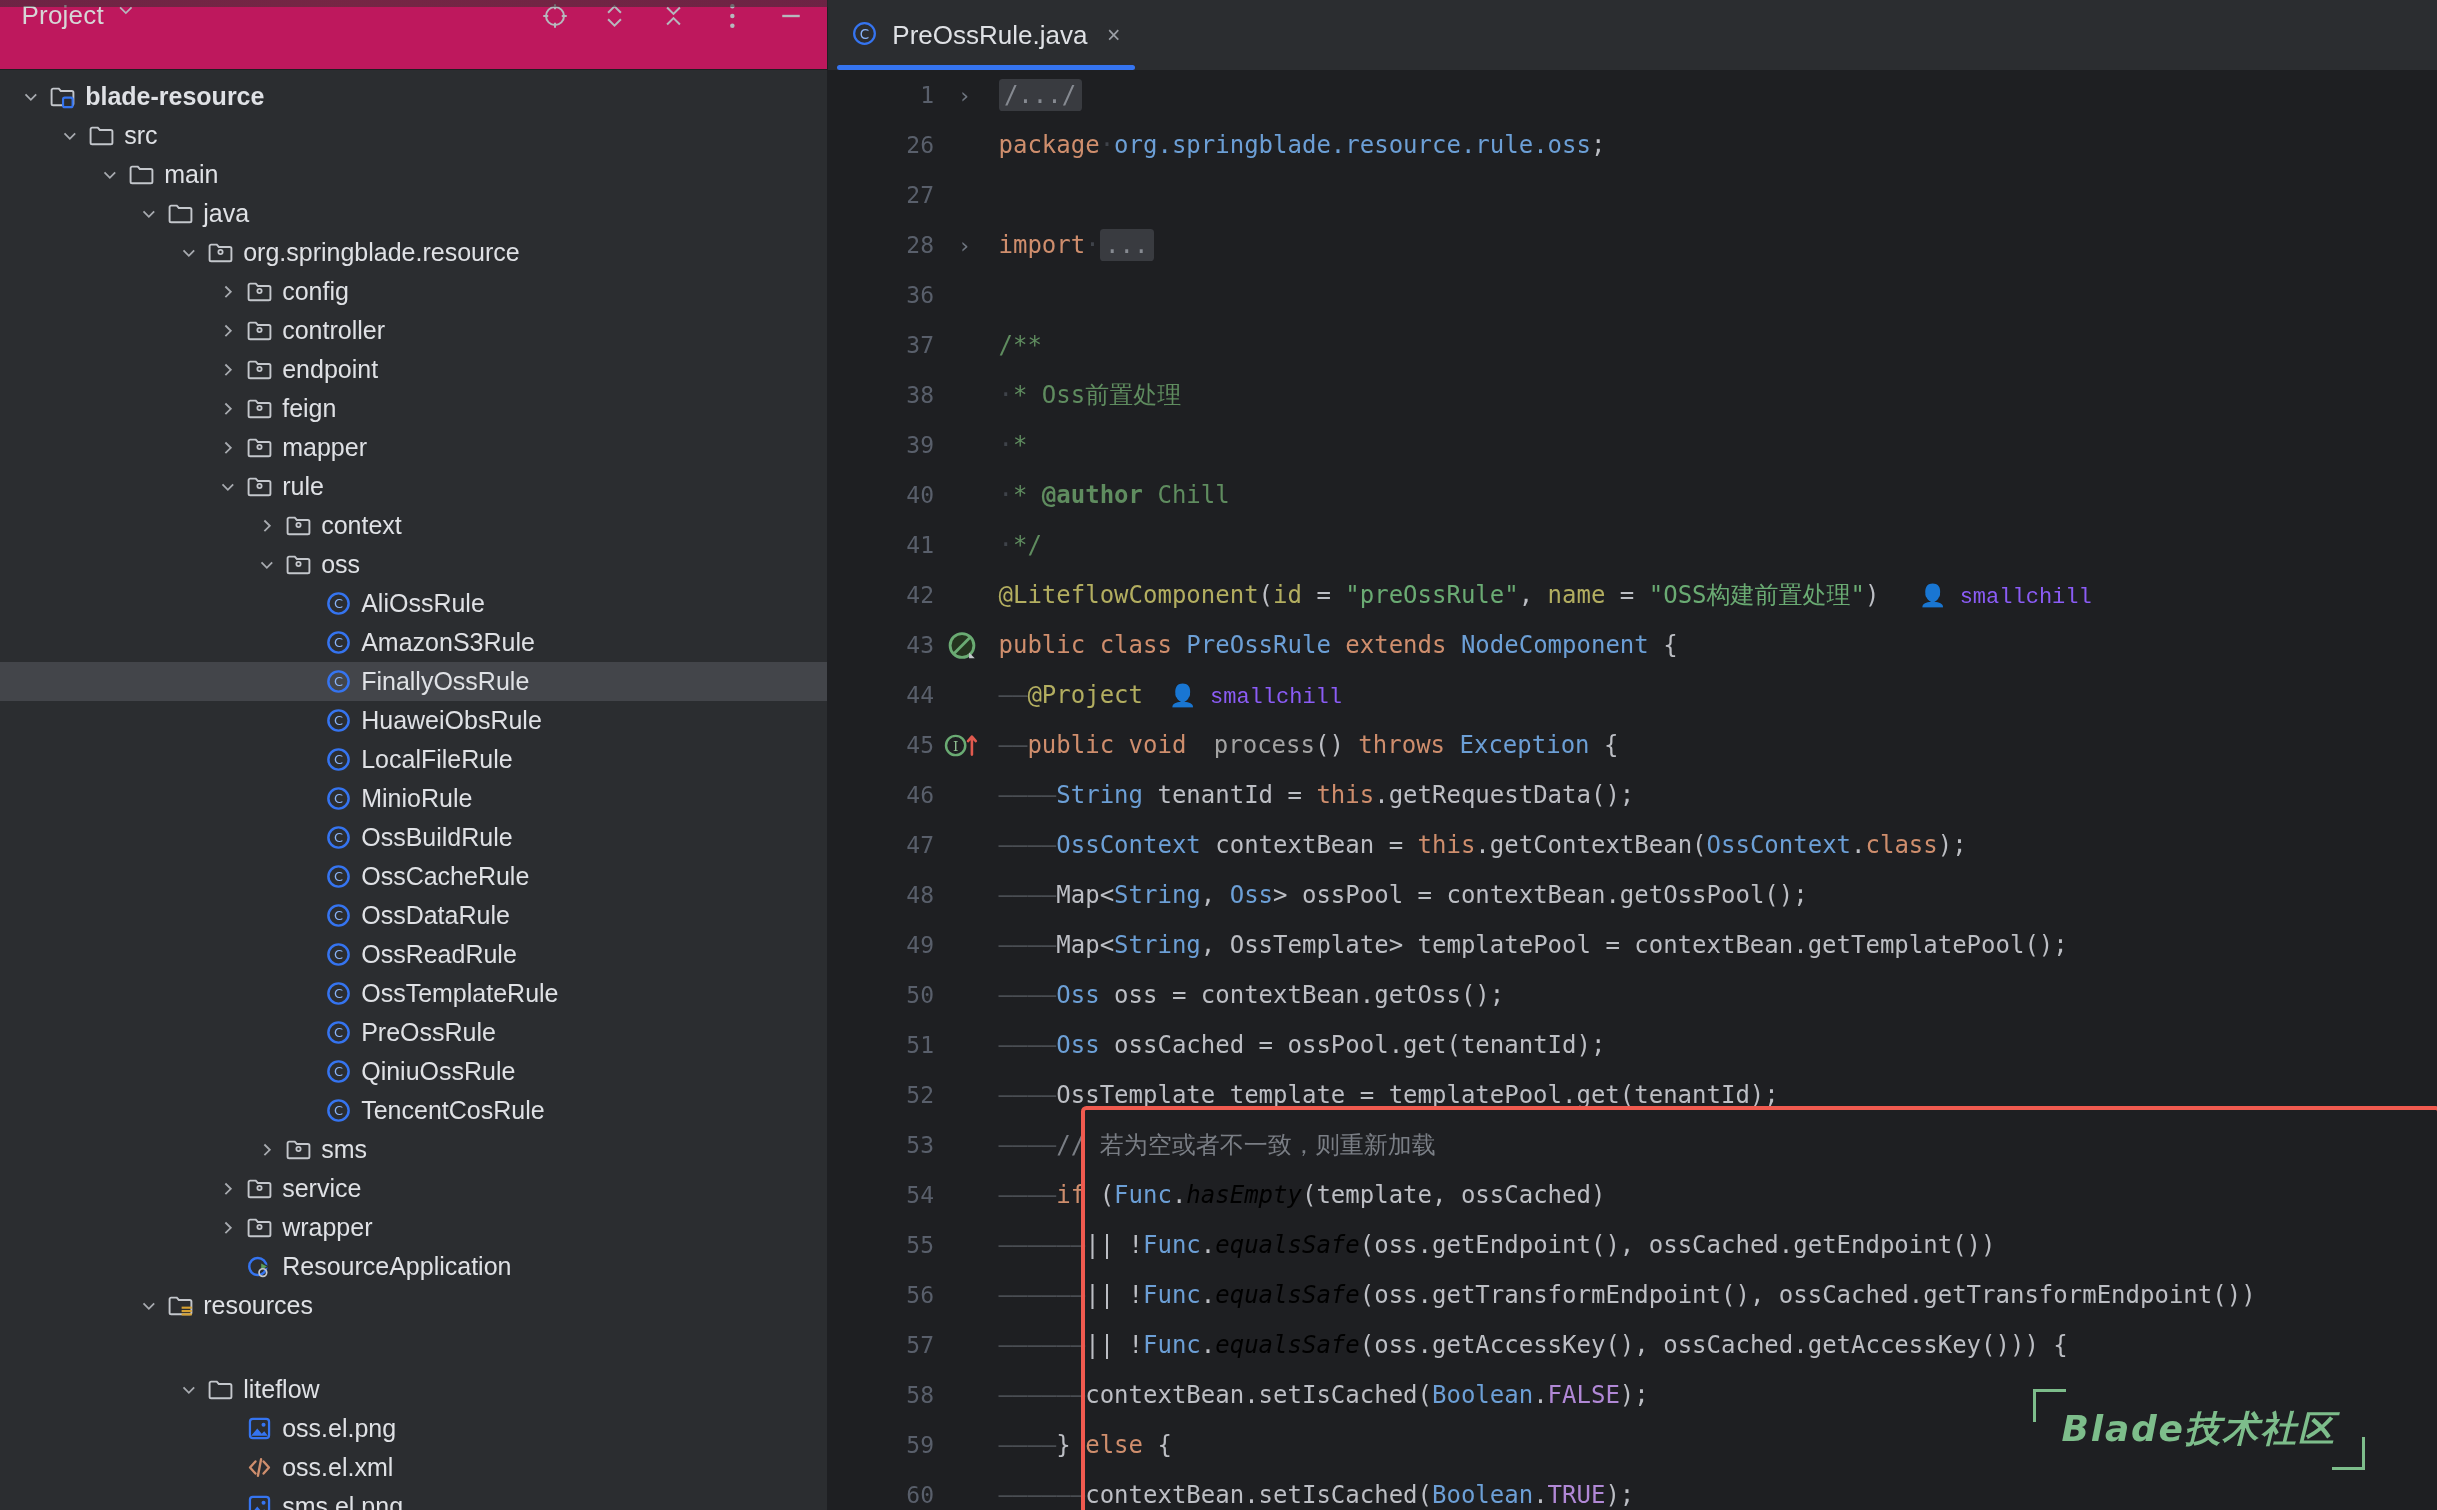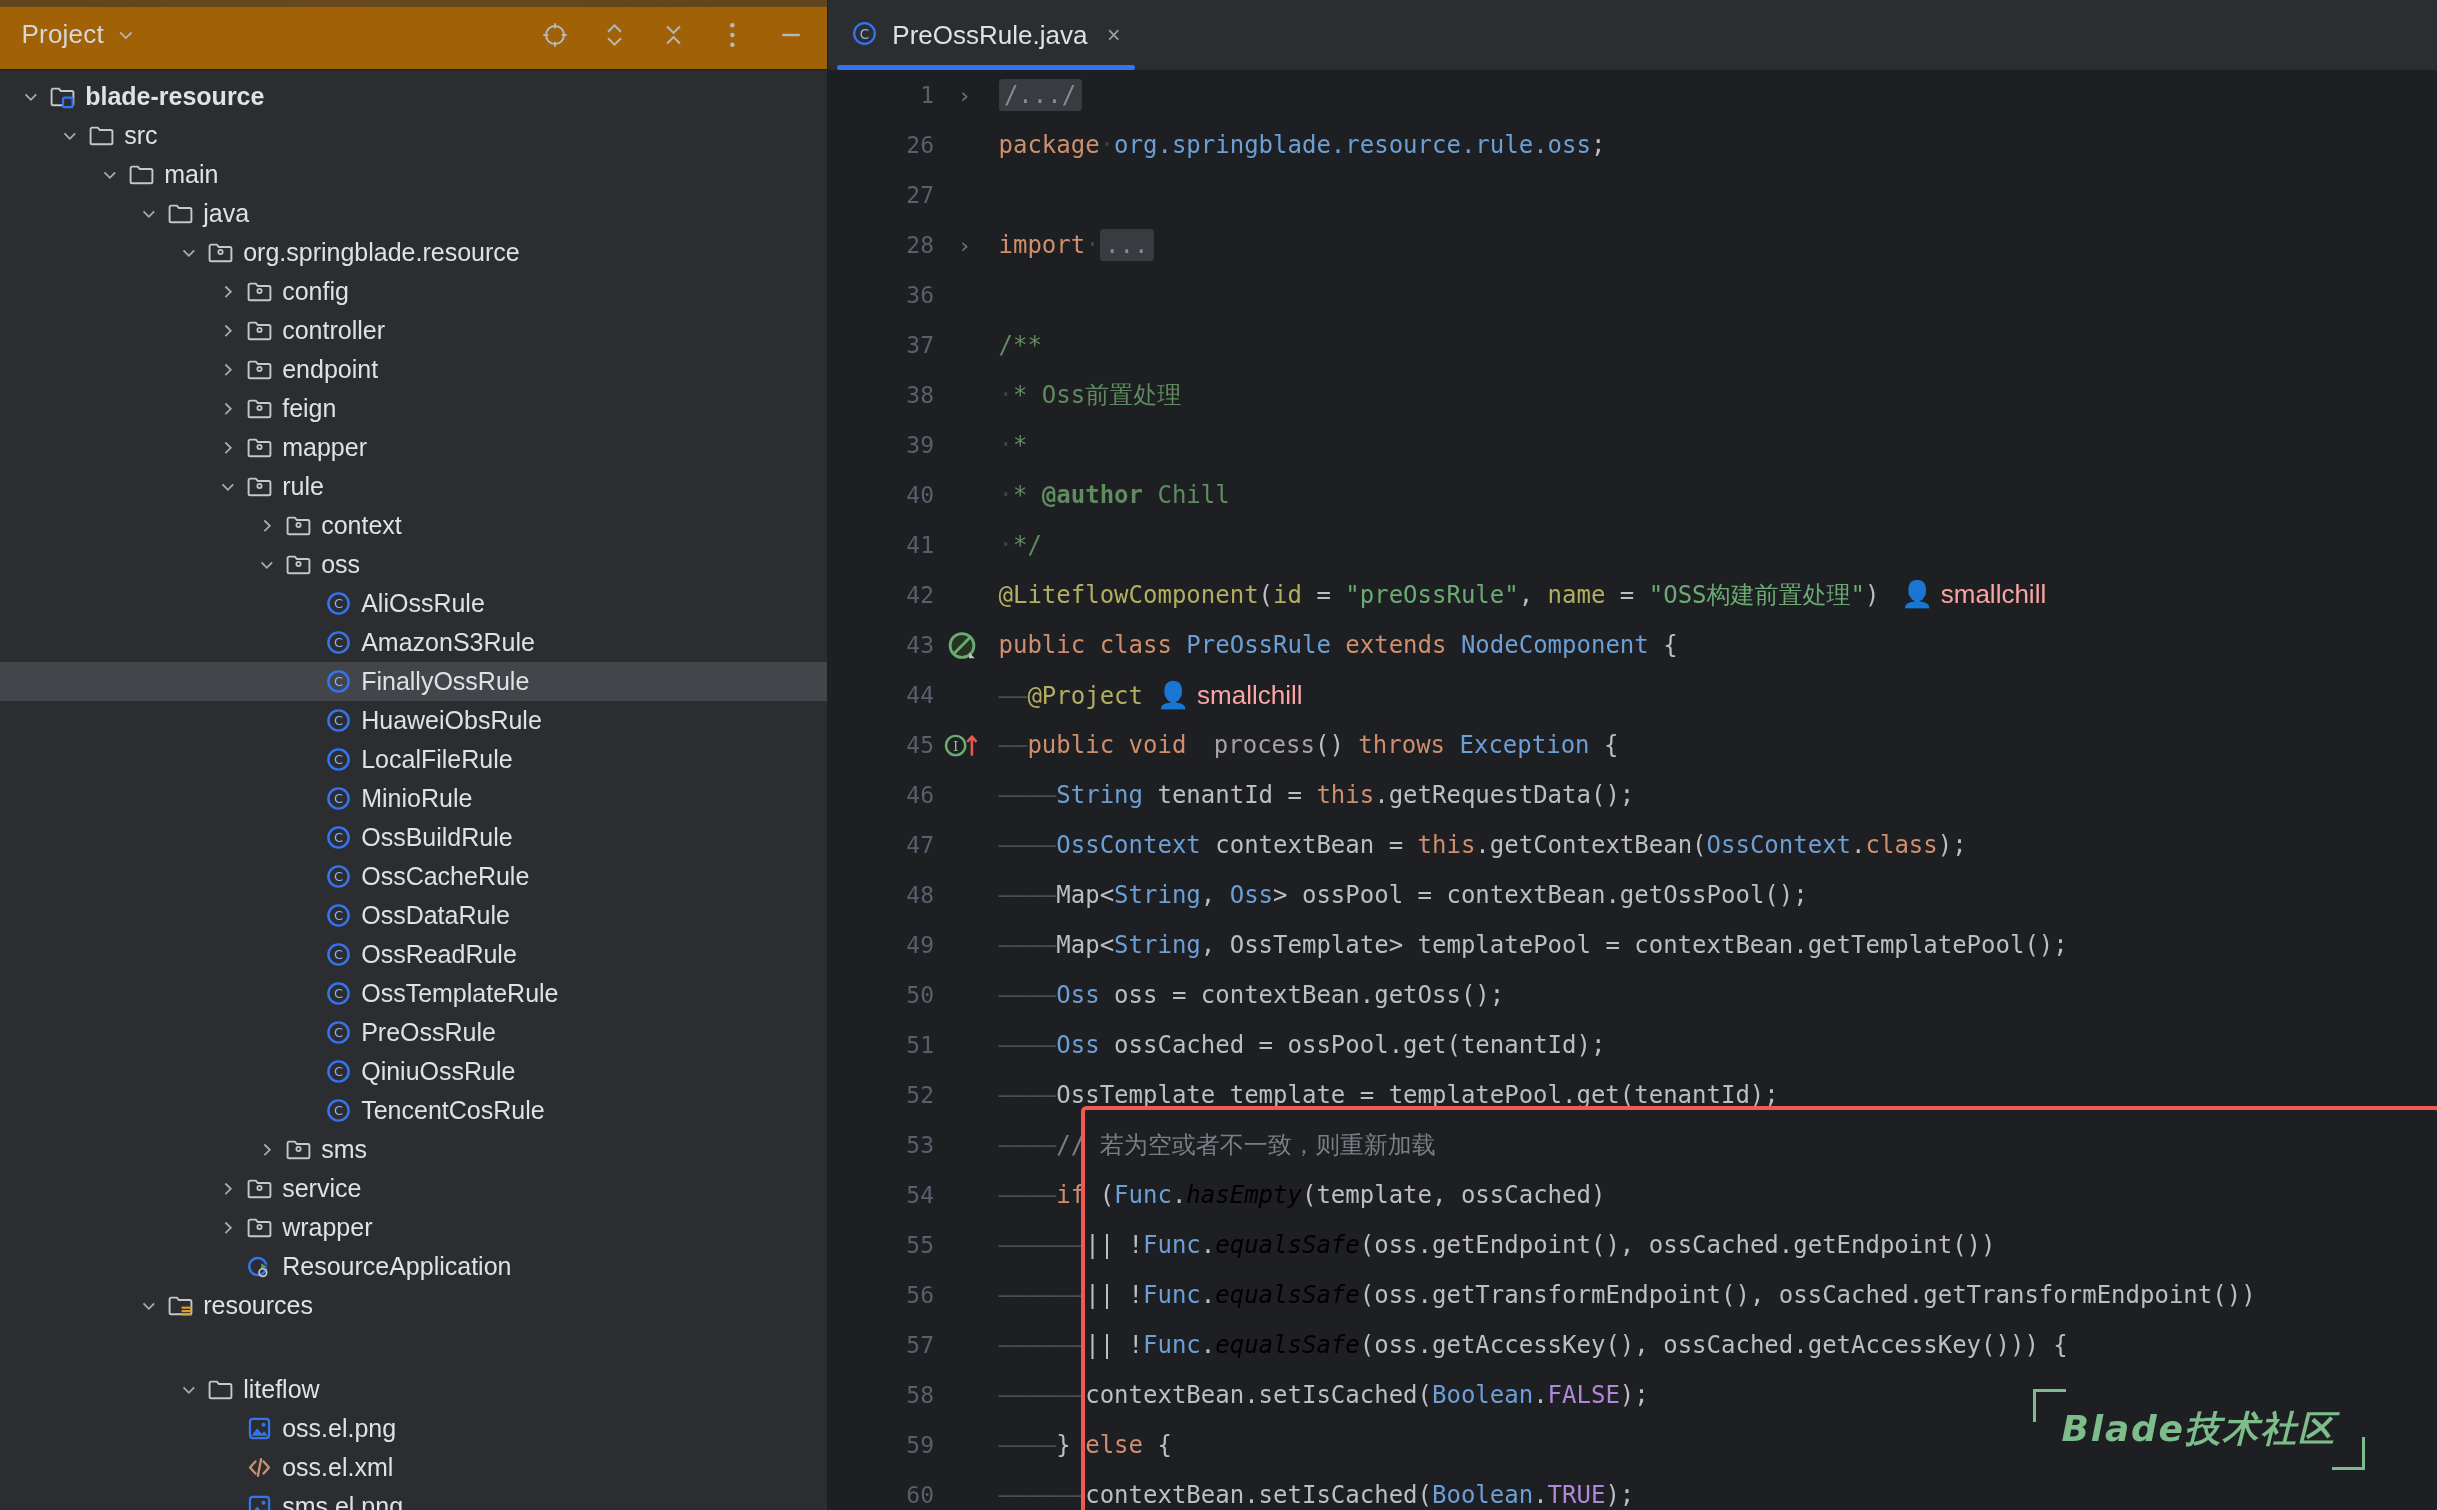--- a/index.html
+++ b/index.html
@@ -14,23 +14,23 @@
   
   .sidebar {
     width: 828px; height: 1511px;
     background: #2b2d30;
     border-right: 1.8px solid #1e1f22;
     display: flex; flex-direction: column;
     position: relative;
   }
   .sidebar-header {
     height: 70px; min-height: 70px;
-    display: flex; align-items: center;
+    display: flex; align-items: flex-start;
     padding: 0 19.7px 0 21.5px;
-    background: #a16207;
+    background: #be185d;
     border-bottom: 1.8px solid #1e1f22;
   }
   .sb-title {
     font-size: 26px; color: #d6d6d6; letter-spacing: 0.2px;
   }
   .sb-caret { margin-left: 12.5px; display: inline-flex; }
   .sb-tools { margin-left: auto; display: flex; align-items: center; gap: 27px; }
   .sb-tool { width: 32px; height: 32px; display: flex; align-items: center; justify-content: center; cursor: pointer; }
 
   .tree { flex: 1; overflow: hidden; padding-top: 7.2px; position: relative; }
@@ -89,21 +89,21 @@
   .cmt { color: #7a7e85; }
   .type { color: #6c9fd6; }
   .plain { color: #bcbec4; }
   .anno { color: #b3ae60; }
   .meth { color: #a3a3a3; margin-left: 13px; }
   .stat { color: #b188d6; }
   .ital { font-style: italic; }
   .dot { color: #3f434a; }
 
   .folded { background: #393b40; color: #868a91; border-radius: 3.6px; padding: 1.8px 5.4px; }
-  .author { color: #fca5a5; font-size: 26px; font-family: Liberation Sans, sans-serif; }
+  .author { color: #8b5cf6; font-size: 22px; font-family: Liberation Mono, monospace; }
   .guide { display: inline-block; color: #4a4d53; }
 
   
   .redbox {
     position: absolute;
     border: 4.5px solid #f05a4f;
     border-radius: 5.4px;
     pointer-events: none;
     z-index: 20;
   }

